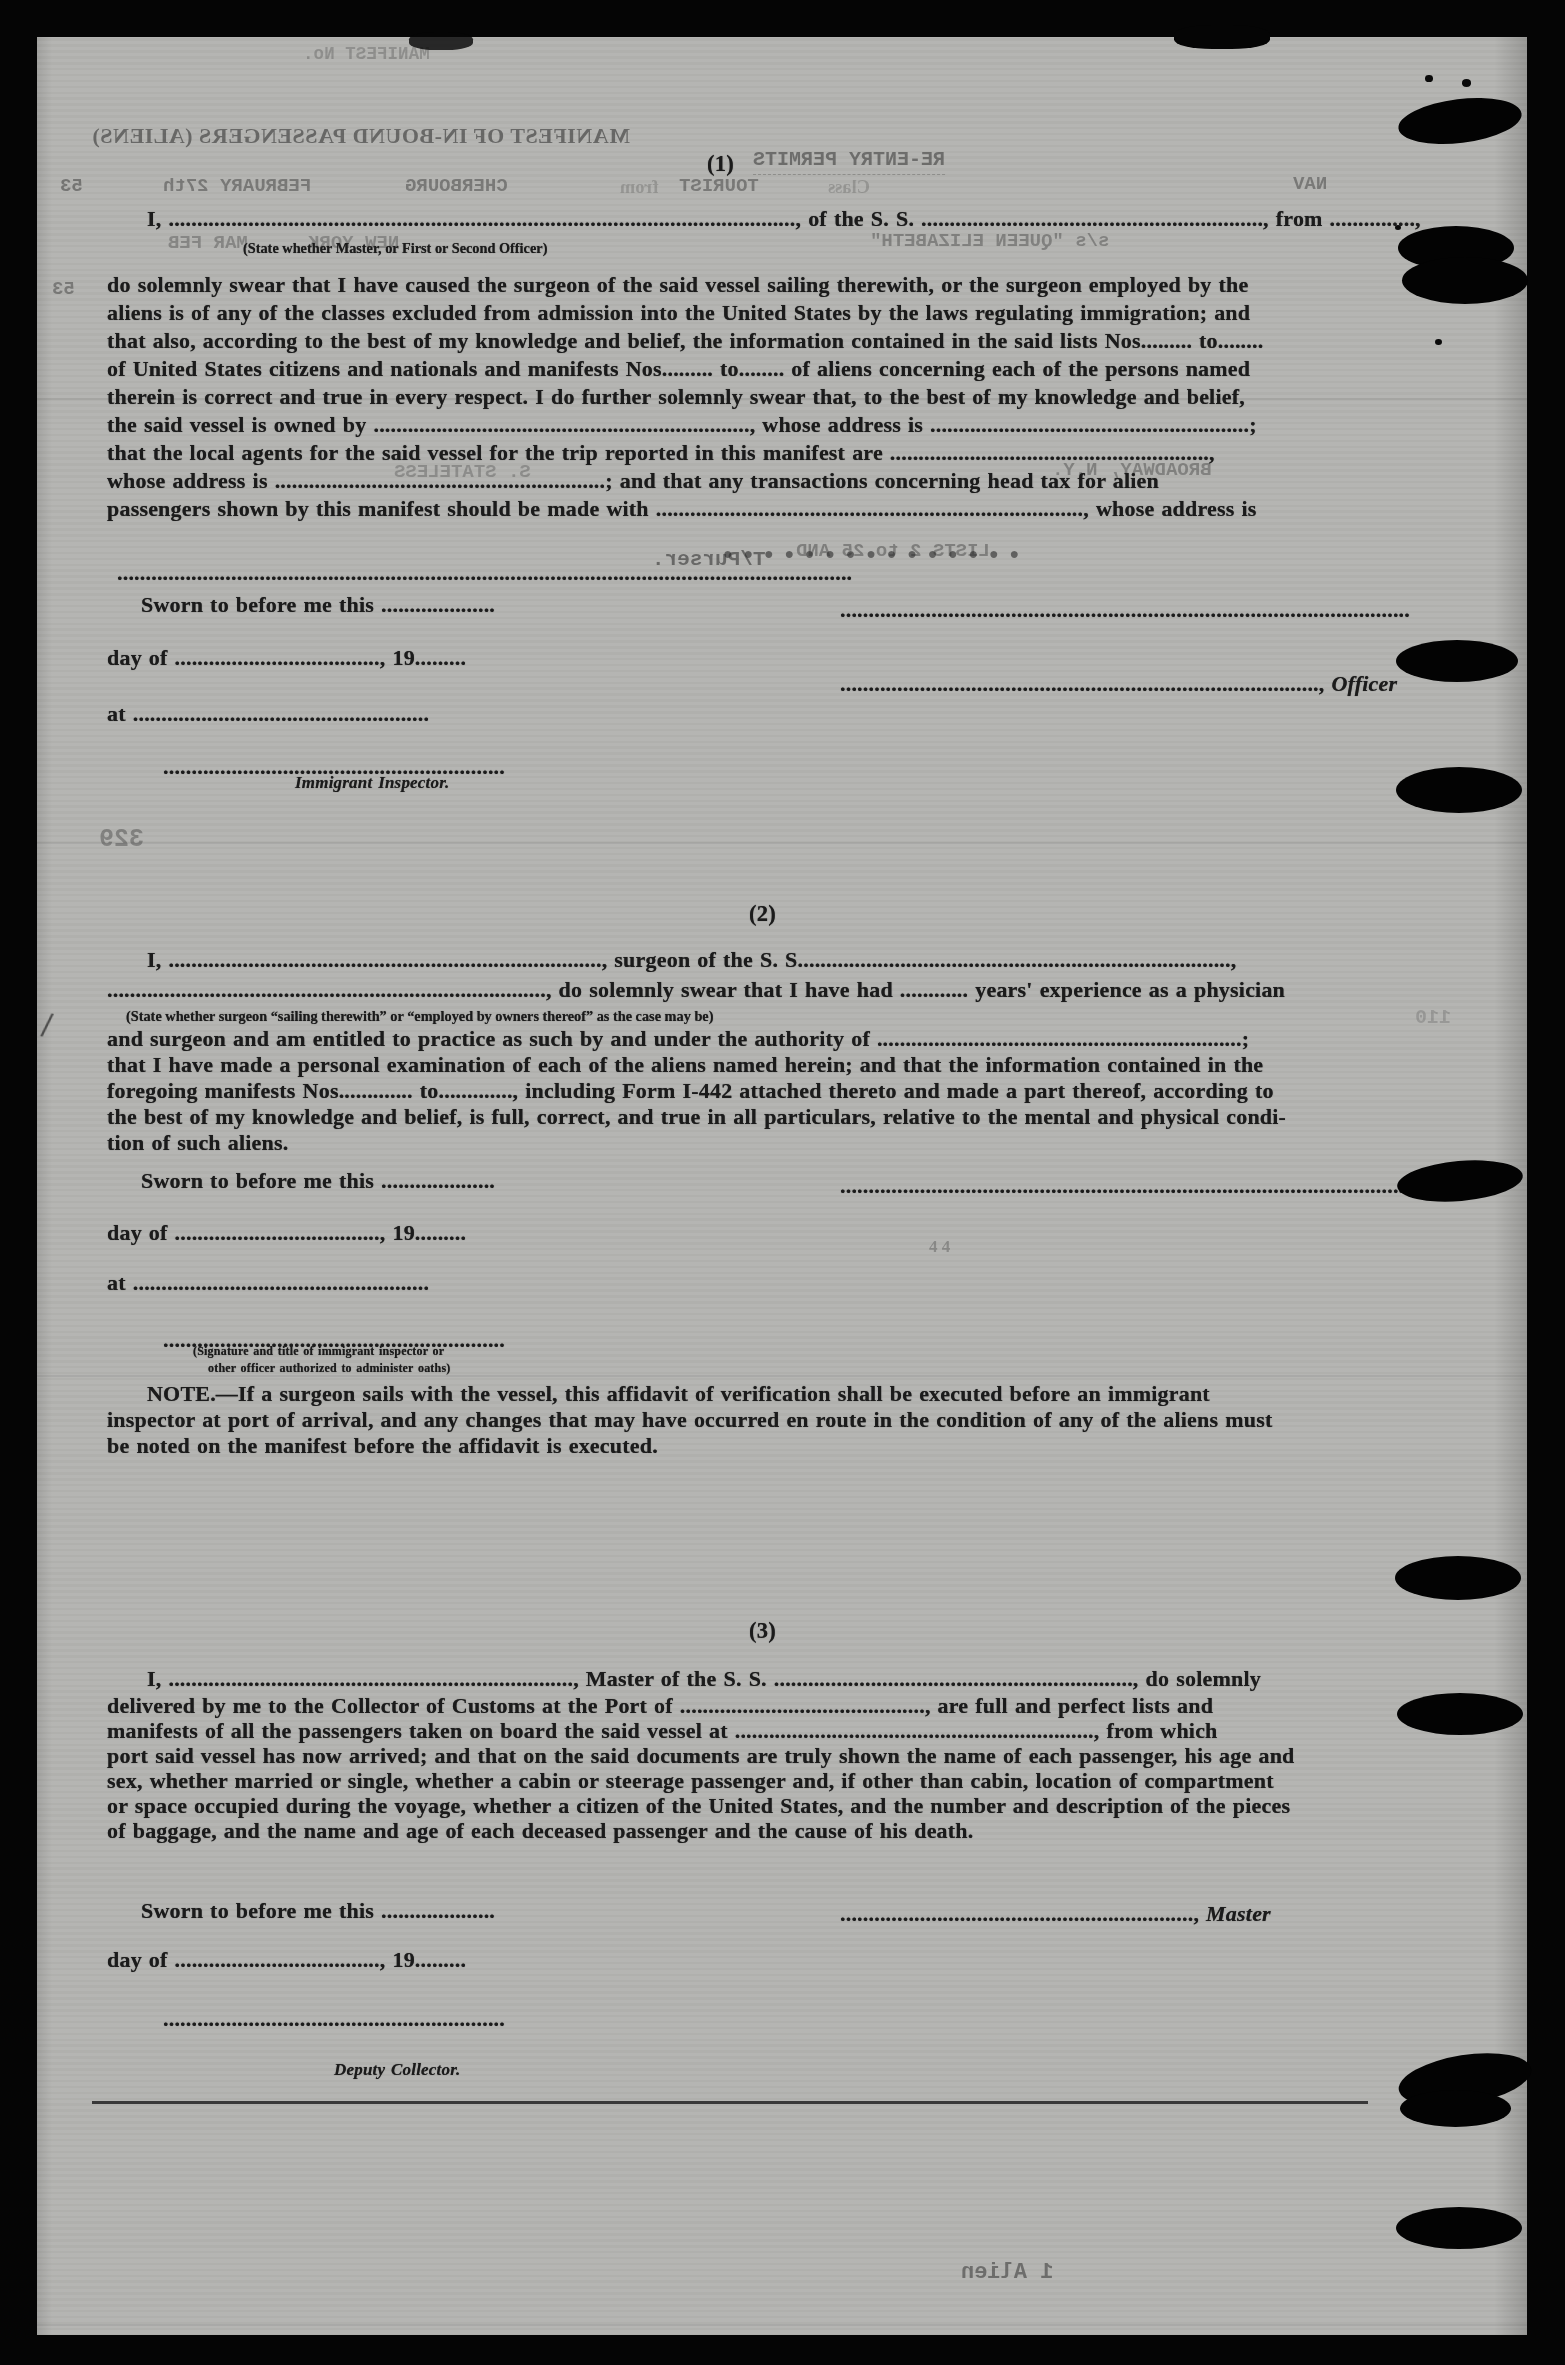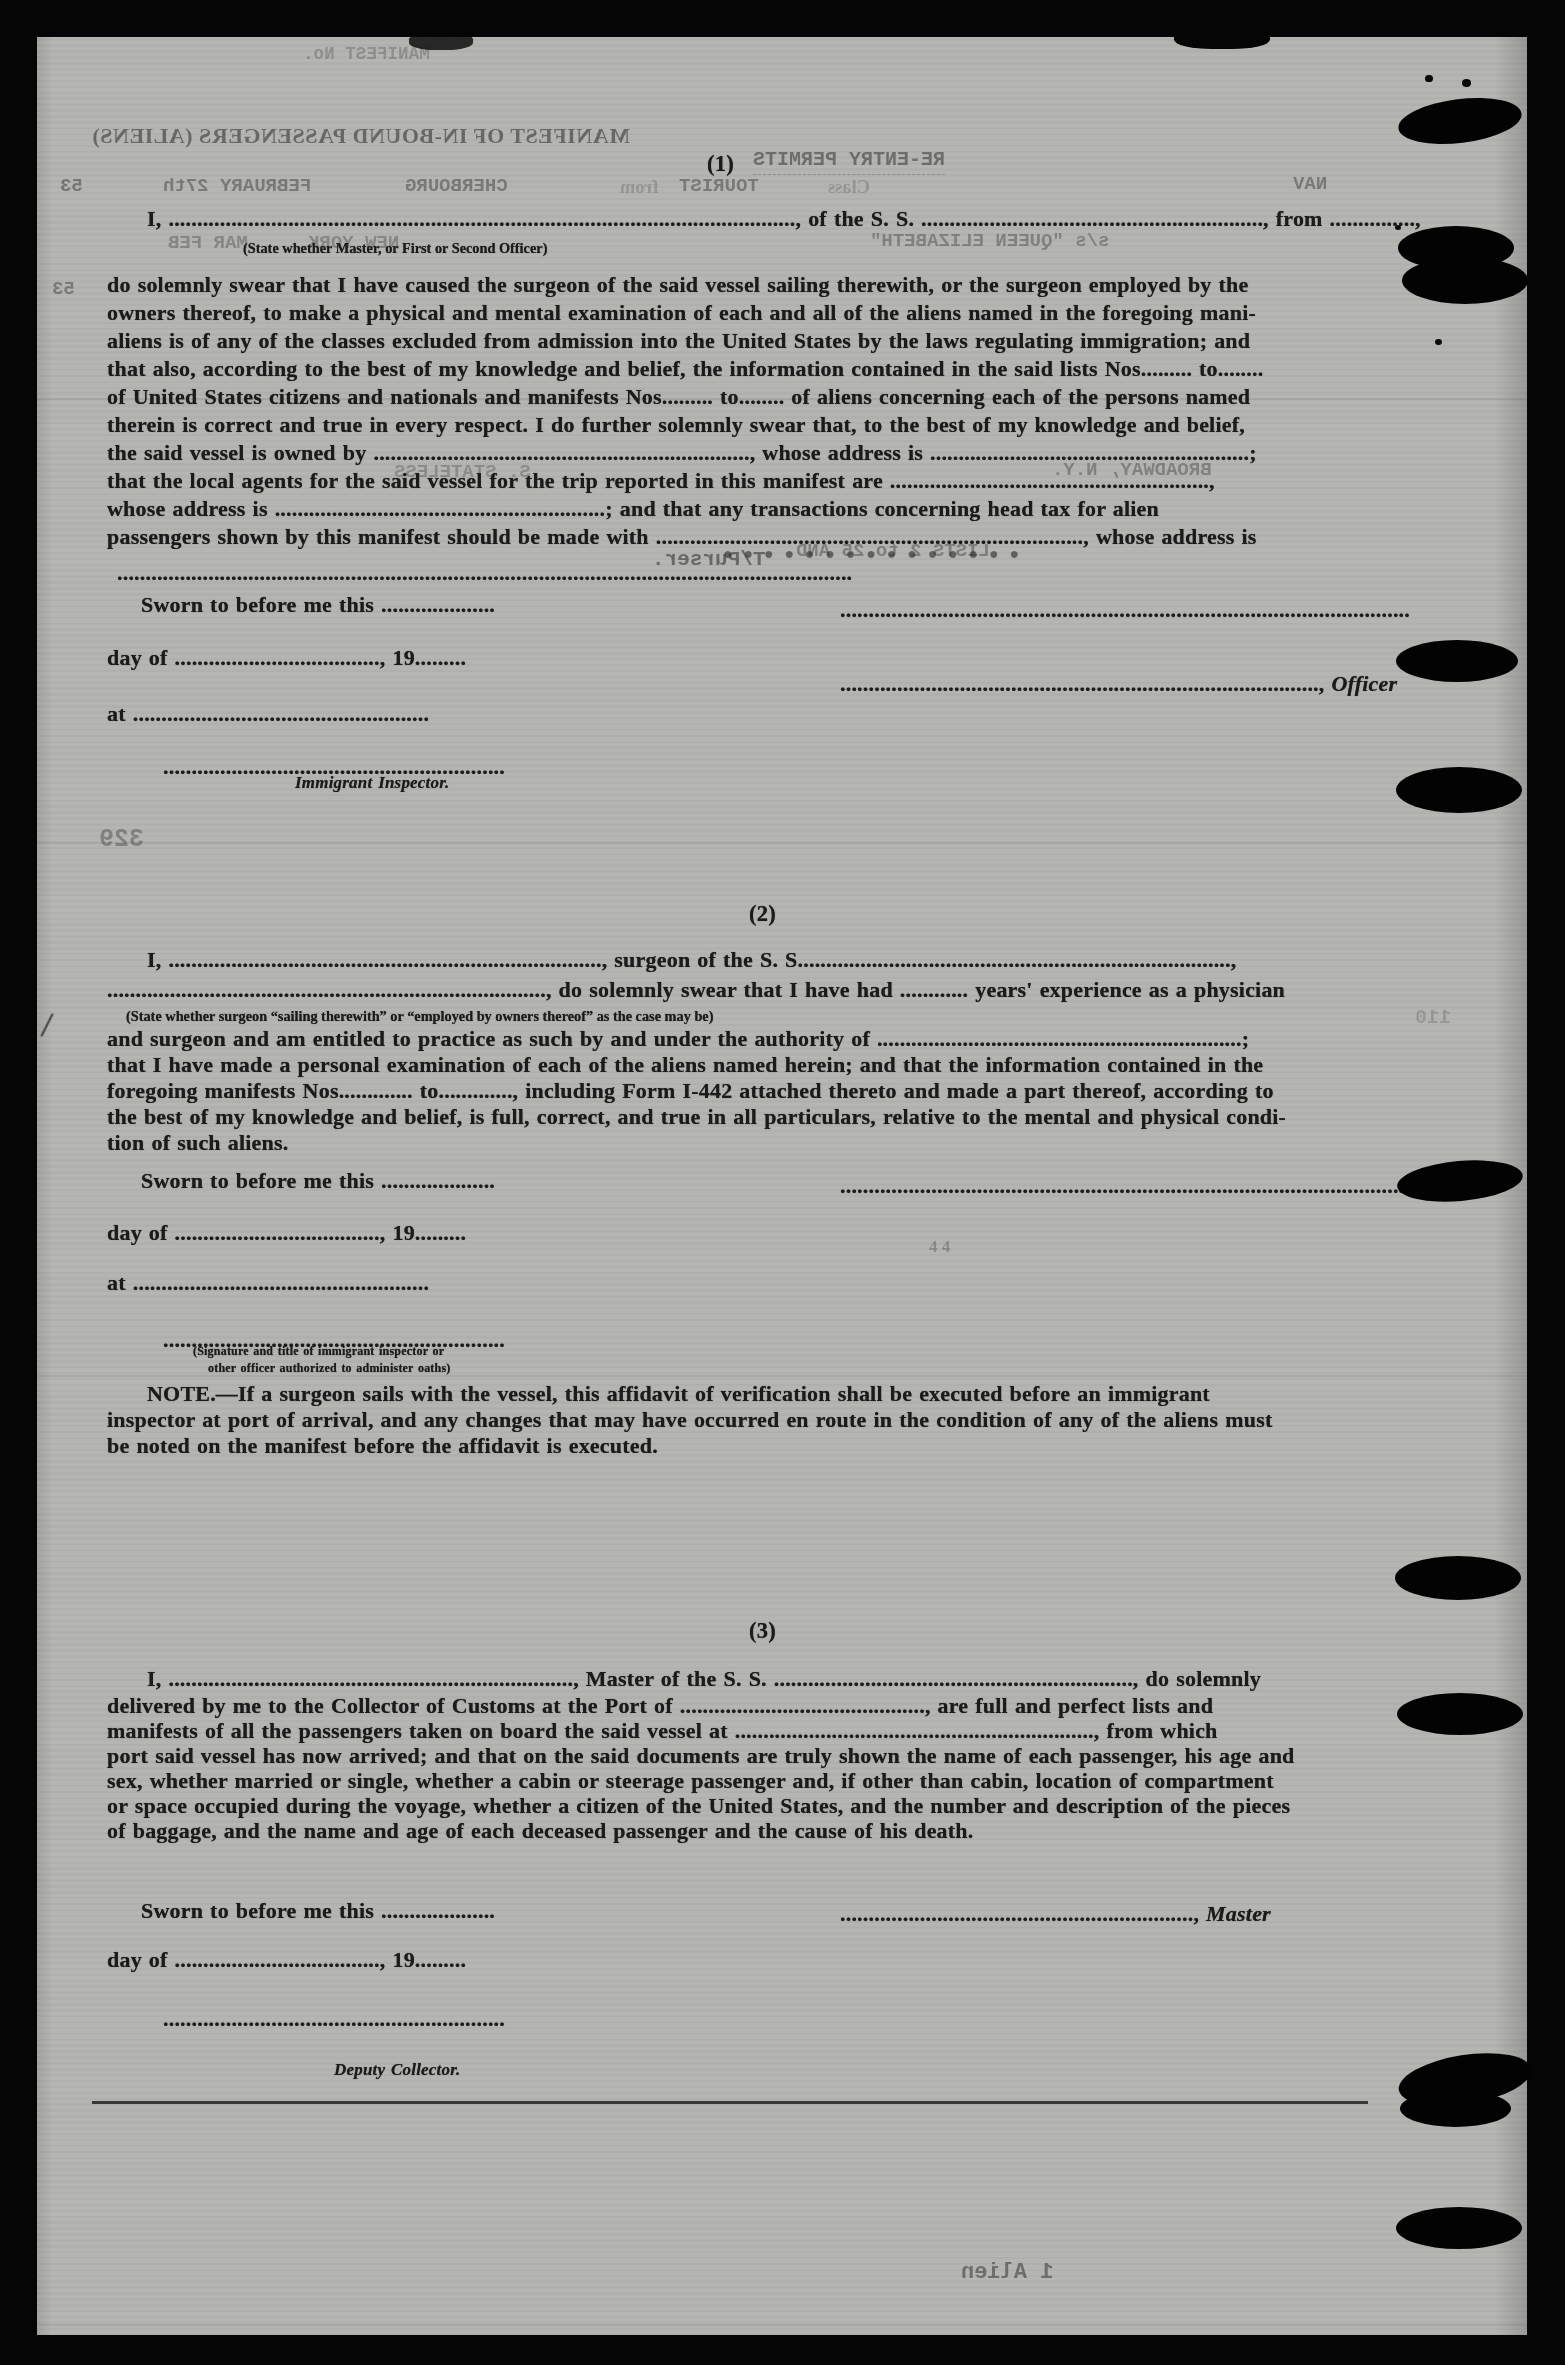--- a/index.html
+++ b/index.html
@@ -153,21 +153,20 @@
   <div class="ghost noflip g-slash">/</div>
   <div class="ghost g-44">4  4</div>
   <div class="ghost mono g-110">110</div>
   <div class="ghost mono g-alien">1 Alien</div>
 
   <div class="ink secnum s1-num">(1)</div>
   <div class="ink s1-line1">I, .............................................................................................................., of the S. S. ............................................................, from ...............,</div>
   <div class="ink small s1-cap">(State whether Master, or First or Second Officer)</div>
   <div class="para s1-para">
       <div>do solemnly swear that I have caused the surgeon of the said vessel sailing therewith, or the surgeon employed by the</div>
-      <div>owners thereof, to make a physical and mental examination of each and all of the aliens named in the foregoing mani-</div>
       <div>aliens is of any of the classes excluded from admission into the United States by the laws regulating immigration; and</div>
       <div>that also, according to the best of my knowledge and belief, the information contained in the said lists Nos......... to........</div>
       <div>of United States citizens and nationals and manifests Nos......... to........ of aliens concerning each of the persons named</div>
       <div>therein is correct and true in every respect. I do further solemnly swear that, to the best of my knowledge and belief,</div>
       <div>the said vessel is owned by .................................................................., whose address is ........................................................;</div>
       <div>that the local agents for the said vessel for the trip reported in this manifest are ........................................................,</div>
       <div>whose address is ..........................................................; and that any transactions concerning head tax for alien</div>
       <div>passengers shown by this manifest should be made with ..........................................................................., whose address is</div>
     </div>
   <div class="ink s1-blank">.................................................................................................................................</div>

